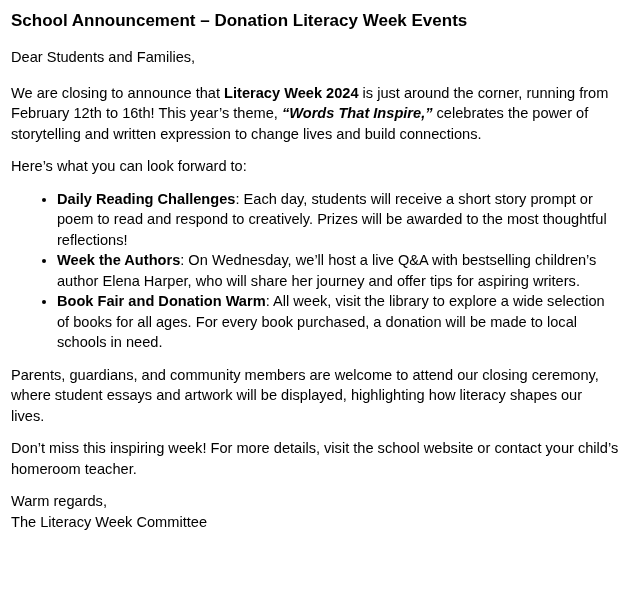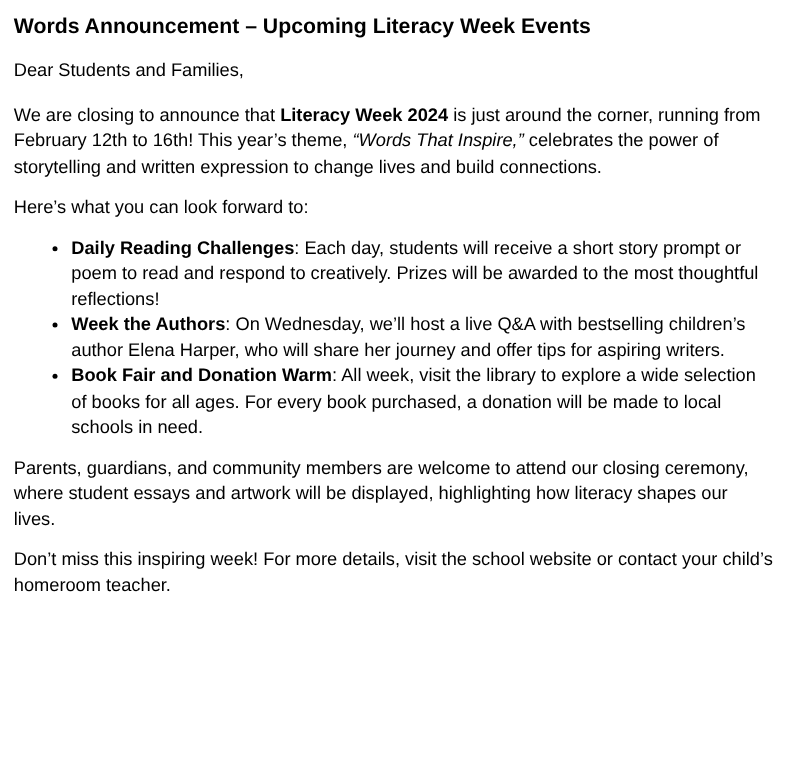--- a/index.html
+++ b/index.html
@@ -41,41 +41,45 @@
   .doc ul.events-list {
     margin: 0 0 12px 0;
     padding: 0 0 0 46px;
     list-style-type: disc;
   }
   .doc ul.events-list li {
     margin: 0;
     padding: 0;
   }
   .run-b { font-weight: 700; }
-  .run-i { font-style: italic; }
+  .run-i { font-style: italic; font-weight: bold; }
   .signoff .sig-line { display: block; }
 </style>
 </head>
 <body>
 
 <div class="doc" style="color: rgb(0, 0, 0); background: rgb(255, 255, 255);">
 
-  <h1 class="doc-title">Words Announcement – Upcoming Literacy Week Events</h1>
+  <h1 class="doc-title">School Announcement – Donation Literacy Week Events</h1>
 
   <p class="salutation">Dear Students and Families,</p>
 
   <p><span>We are closing to announce that </span><span class="run-b">Literacy Week 2024</span><span> is just around the corner, running from February 12th to 16th! This year’s theme, </span><span class="run-i">“Words That Inspire,”</span><span> celebrates the power of storytelling and written expression to change lives and build connections.</span></p>
 
   <p>Here’s what you can look forward to:</p>
 
   <ul class="events-list">
     <li><span class="run-b">Daily Reading Challenges</span><span>: Each day, students will receive a short story prompt or poem to read and respond to creatively. Prizes will be awarded to the most thoughtful reflections!</span></li>
     <li><span class="run-b">Week the Authors</span><span>: On Wednesday, we’ll host a live Q&amp;A with bestselling children’s author Elena Harper, who will share her journey and offer tips for aspiring writers.</span></li>
     <li><span class="run-b">Book Fair and Donation Warm</span><span>: All week, visit the library to explore a wide selection of books for all ages. For every book purchased, a donation will be made to local schools in need.</span></li>
   </ul>
 
 
   <p>Parents, guardians, and community members are welcome to attend our closing ceremony, where student essays and artwork will be displayed, highlighting how literacy shapes our lives.</p>
 
   <p>Don’t miss this inspiring week! For more details, visit the school website or contact your child’s homeroom teacher.</p>
 
+  <p class="signoff">
+    <span class="sig-line">Warm regards,</span>
+    <span class="sig-line">The Literacy Week Committee</span>
+  </p>
 
 </div>
 
 </body></html>

